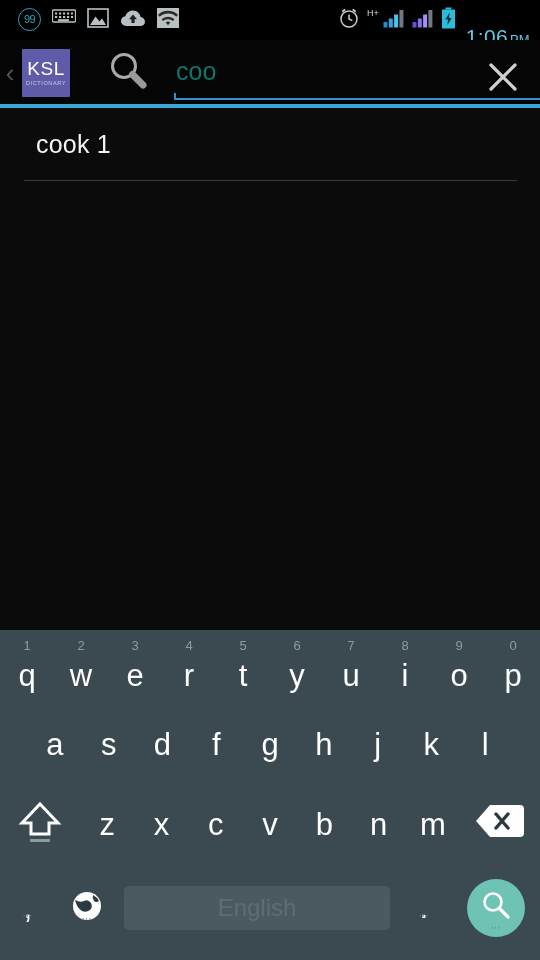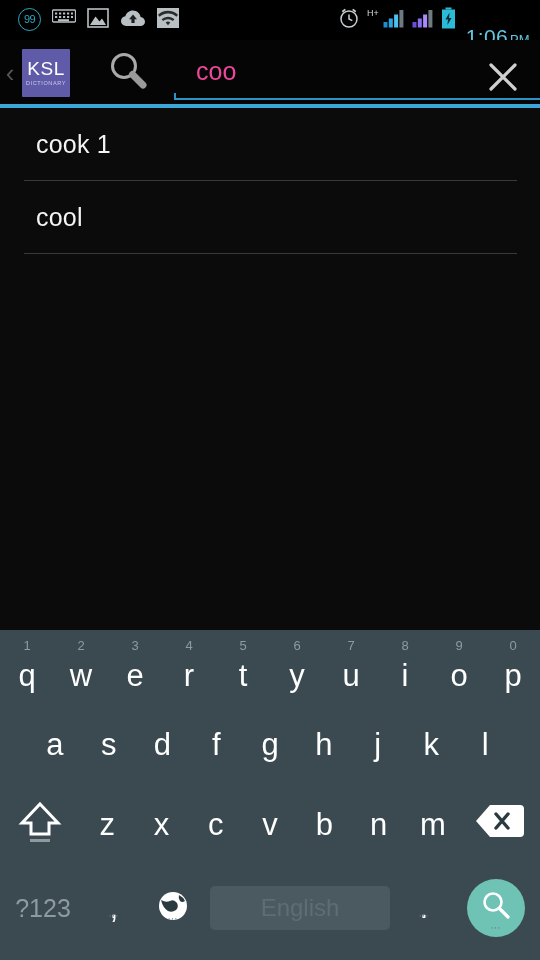--- a/index.html
+++ b/index.html
@@ -48,23 +48,23 @@
   .logo {
     width: 48px; height: 48px; background: #5f5ba8;
     display: flex; flex-direction: column; align-items: center; justify-content: center;
     margin-left: 2px; border-radius: 1px;
   }
   .logo .l1 { color: #fff; font-size: 19px; font-weight: 400; letter-spacing: 0.5px; line-height: 20px; }
   .logo .l2 { color: #cfcbe8; font-size: 5.5px; letter-spacing: 0.6px; line-height: 8px; }
   .hdr-search-icon { margin-left: 36px; flex: 0 0 auto; }
   .search-wrap { position: relative; flex: 1 1 auto; margin-left: 22px; margin-right: 0; height: 58px; }
   .search-input {
-    position: absolute; left: 24px; top: 8px; width: 330px; height: 40px;
+    position: absolute; left: 4px; top: 8px; width: 330px; height: 40px;
     background: transparent; border: 0; outline: none;
-    color: #ec4899; font-size: 25px; font-family: "Liberation Sans", sans-serif;
+    color: #0f766e; font-size: 25px; font-family: "Liberation Sans", sans-serif;
   }
   .search-underline {
     position: absolute; left: 2px; bottom: 2px; width: 380px; height: 2px; background: #2c93c9;
   }
   .search-underline:before, .search-underline:after {
     content: ""; position: absolute; bottom: 0; width: 2px; height: 7px; background: #2c93c9;
   }
   .search-underline:before { left: 0; }
   .search-underline:after { right: 0; }
   .clear-x {
@@ -262,24 +262,20 @@
       </span>
     </div>
   </div>
   <div class="hdr-rule"></div>
 
   <div class="results">
     <div class="result-row">
       <span class="label">cook 1</span>
       <span class="divider"></span>
     </div>
-    <div class="result-row">
-      <span class="label">cool</span>
-      <span class="divider"></span>
-    </div>
   </div>
 
   <div class="keyboard">
 
     <div class="krow krow1">
       <div class="key">
           <span class="numhint">1</span>
           <span class="glyph">q</span>
         </div>
       <div class="key">
@@ -384,23 +380,20 @@
         <span class="ic">
           <svg width="52" height="38" viewBox="0 0 52 38">
               <path d="M16 3 H46 a4 4 0 0 1 4 4 v24 a4 4 0 0 1 -4 4 H16 L2 19 Z" fill="#ffffff"></path>
               <path d="M22 12 L34 26 M34 12 L22 26" stroke="#2b3a40" stroke-width="3.4" stroke-linecap="round"></path>
             </svg>
         </span>
       </div>
     </div>
 
     <div class="krow krow4">
-      <div class="k123">
-        <span>?123</span>
-      </div>
       <div class="kcomma">
         <span>,</span>
         <span class="dots">⋯</span>
       </div>
       <div class="kglobe">
         <span class="ic">
           <svg width="36" height="36" viewBox="0 0 36 36">
               <circle cx="18" cy="18" r="14" fill="#ffffff"></circle>
               <path d="M6 12 q5 3 9 1 t7 2 q2 4 -1 7 q-4 3 -8 1 q-5 -3 -7 -11z" fill="#2b3a40"></path>
               <path d="M24 7 q4 2 6 6 q-3 2 -5 0 q-2 -3 -1 -6z" fill="#2b3a40"></path>

